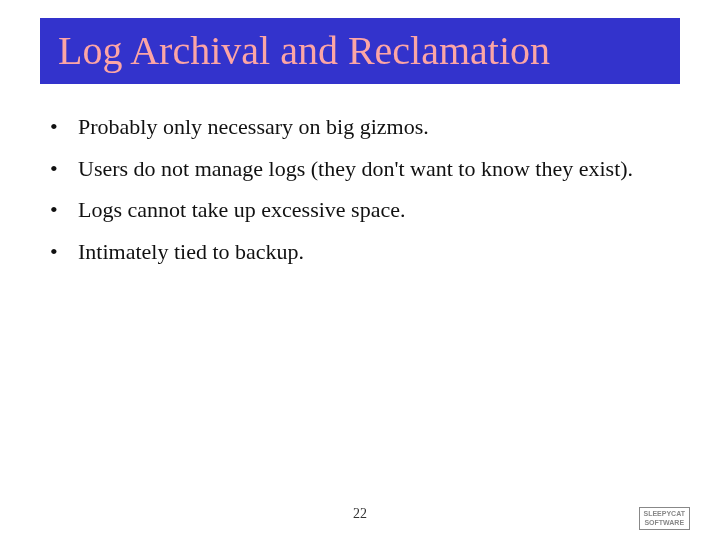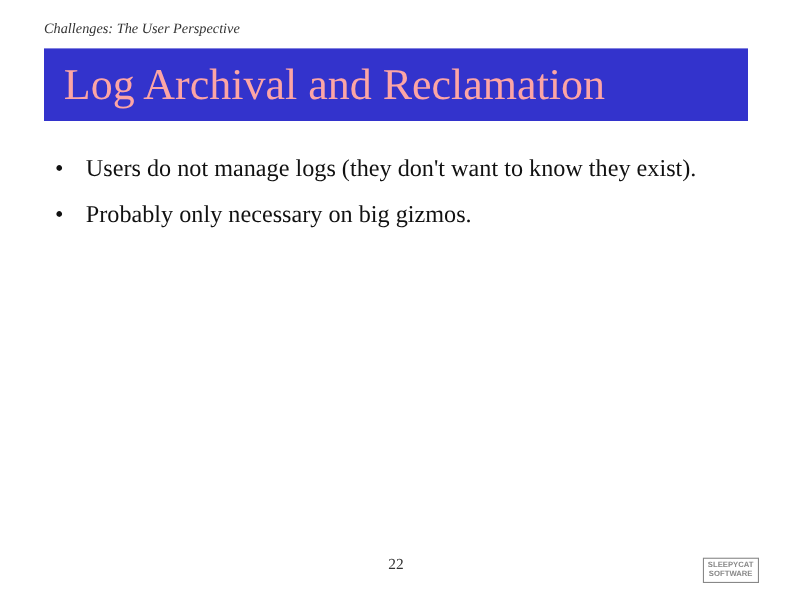--- a/index.html
+++ b/index.html
@@ -99,29 +99,30 @@
       padding: 2px 4px;
       display: inline-block;
       font-size: 7px;
     }
   </style>
 </head>
 <body>
 
 <div class="slide">
 
-  <div class="subtitle">Challenges: The User Perspective</div>
 
   <div class="title-banner">
     <h1>Log Archival and Reclamation</h1>
   </div>
 
   <ul class="bullet-list">
+    <li>Probably only necessary on big gizmos.</li>
     <li>Users do not manage logs (they don't want to know they exist).</li>
-    <li>Probably only necessary on big gizmos.</li>
+    <li>Logs cannot take up excessive space.</li>
+    <li>Intimately tied to backup.</li>
   </ul>
 
   <div class="page-number">22</div>
 
   <div class="logo">
     <div class="logo-box">
       <div>SLEEPYCAT</div>
       <div>SOFTWARE</div>
     </div>
   </div>

